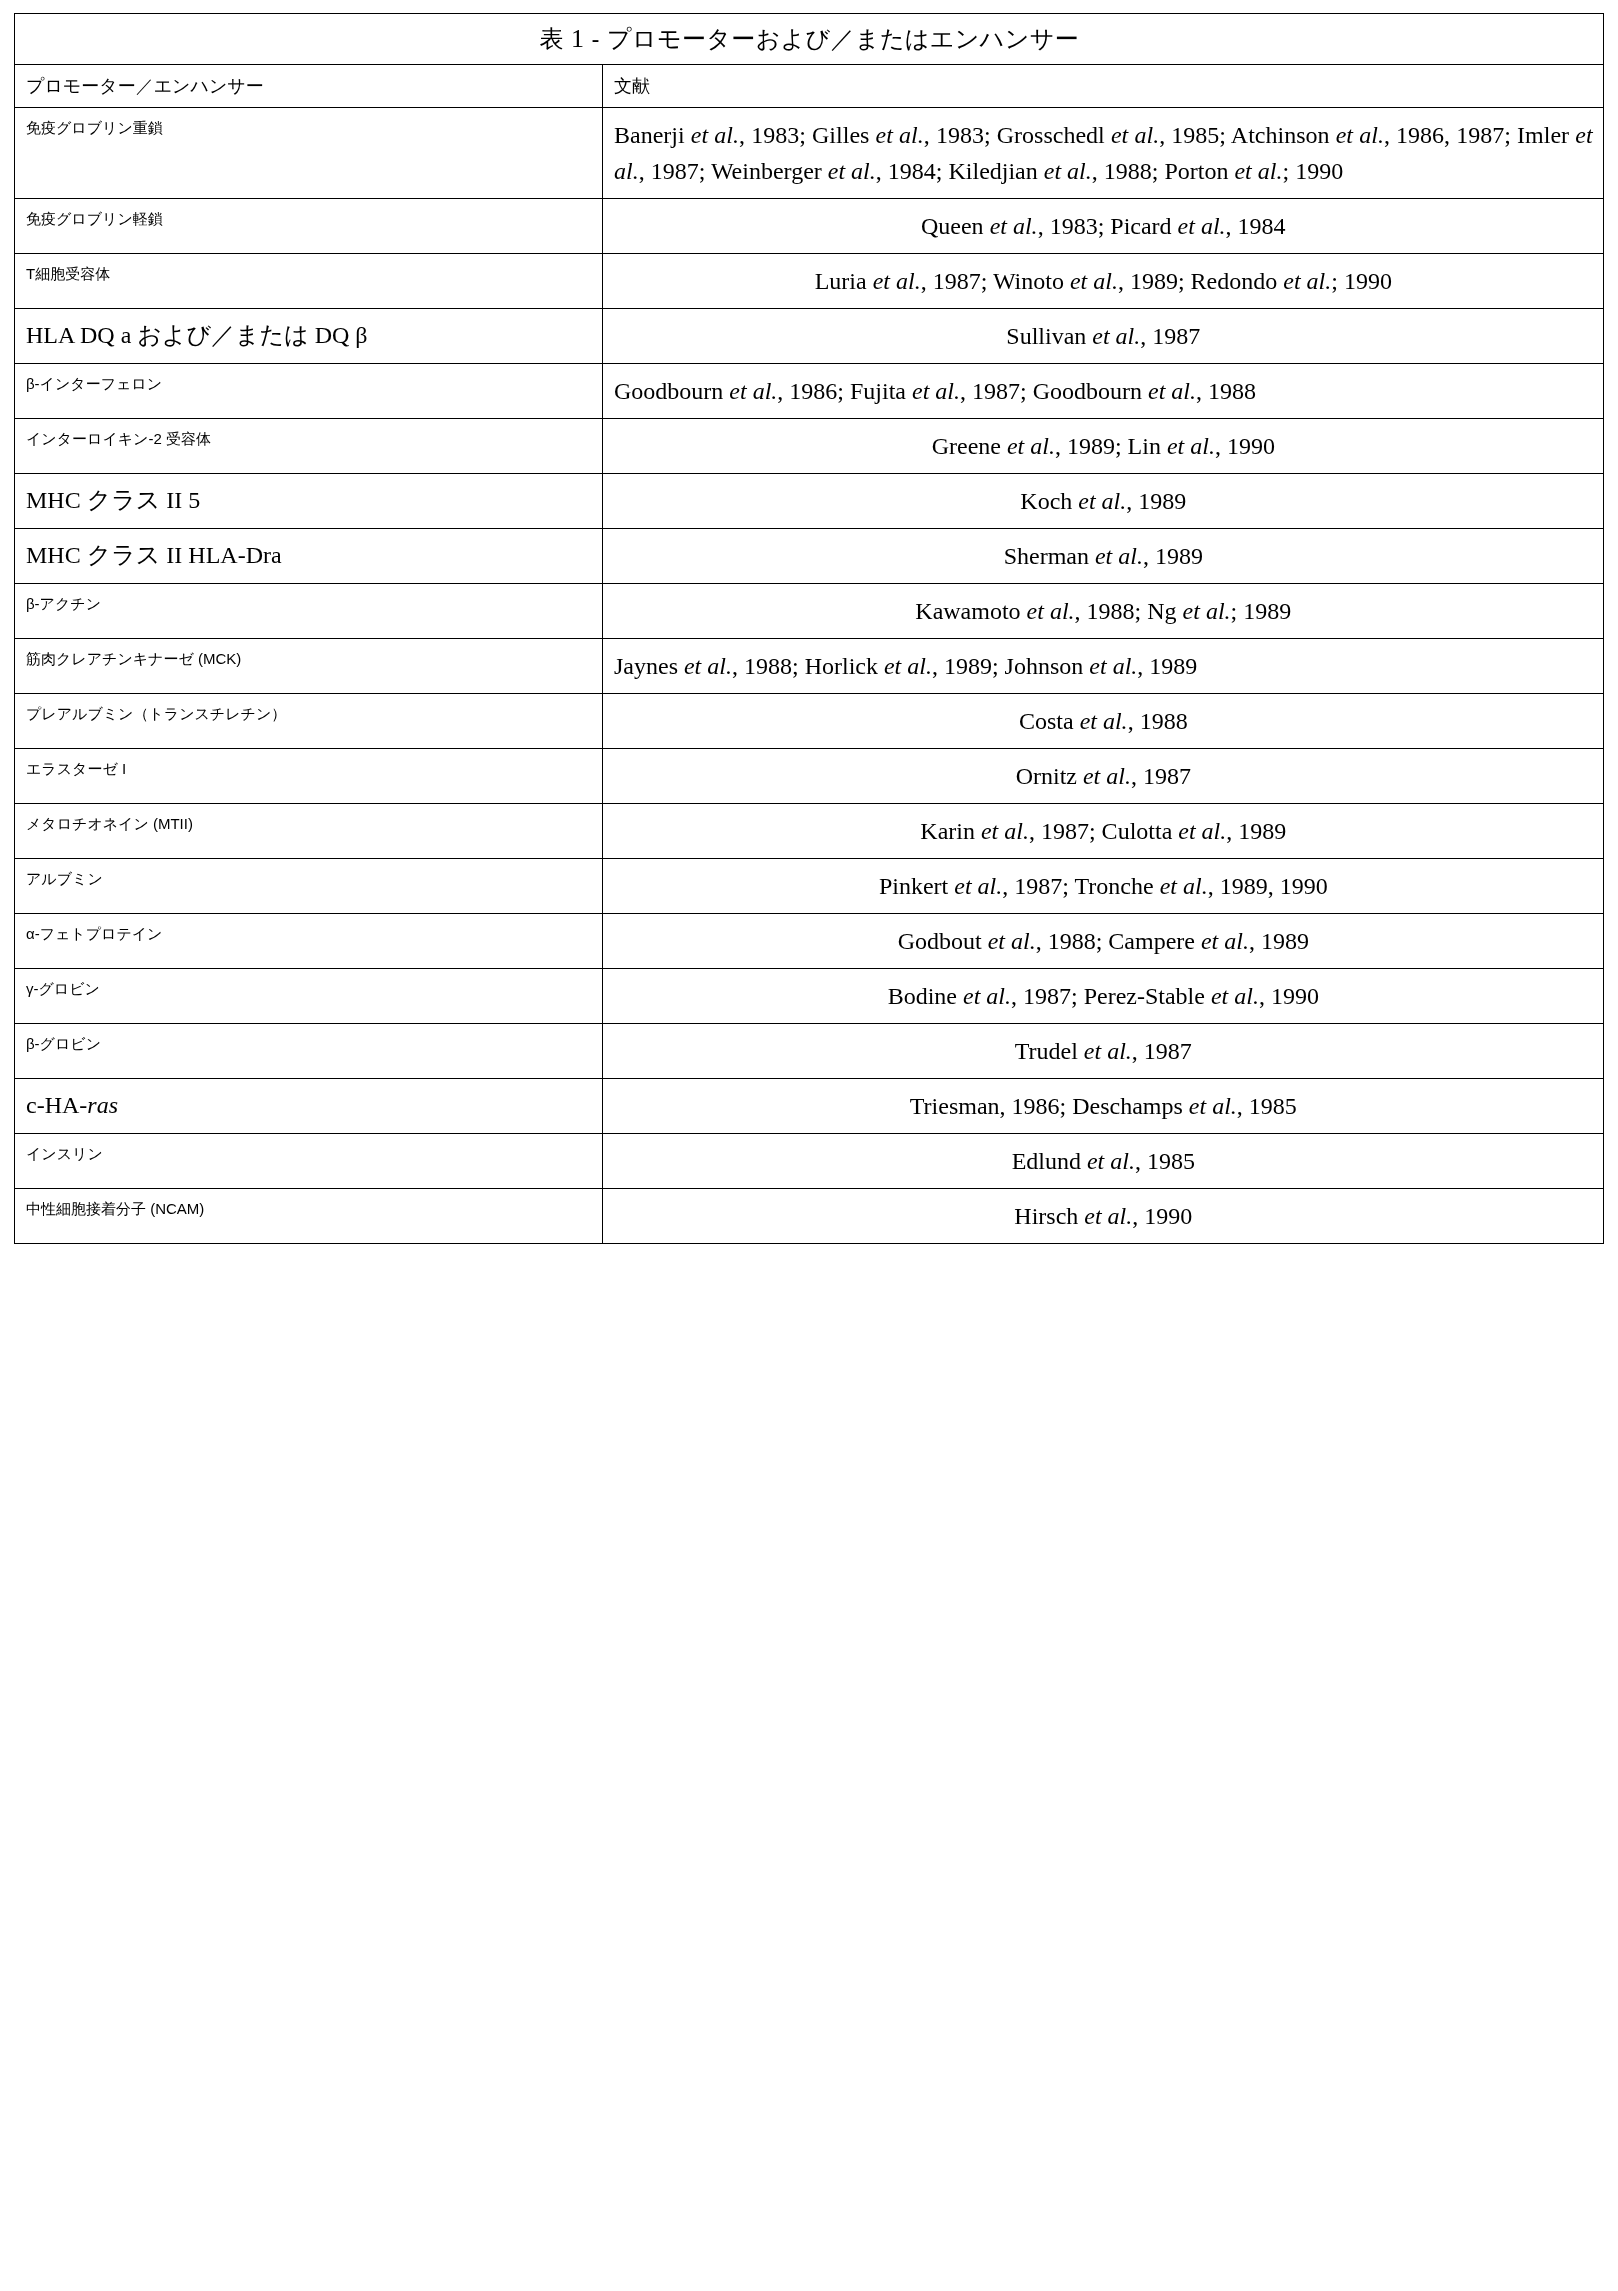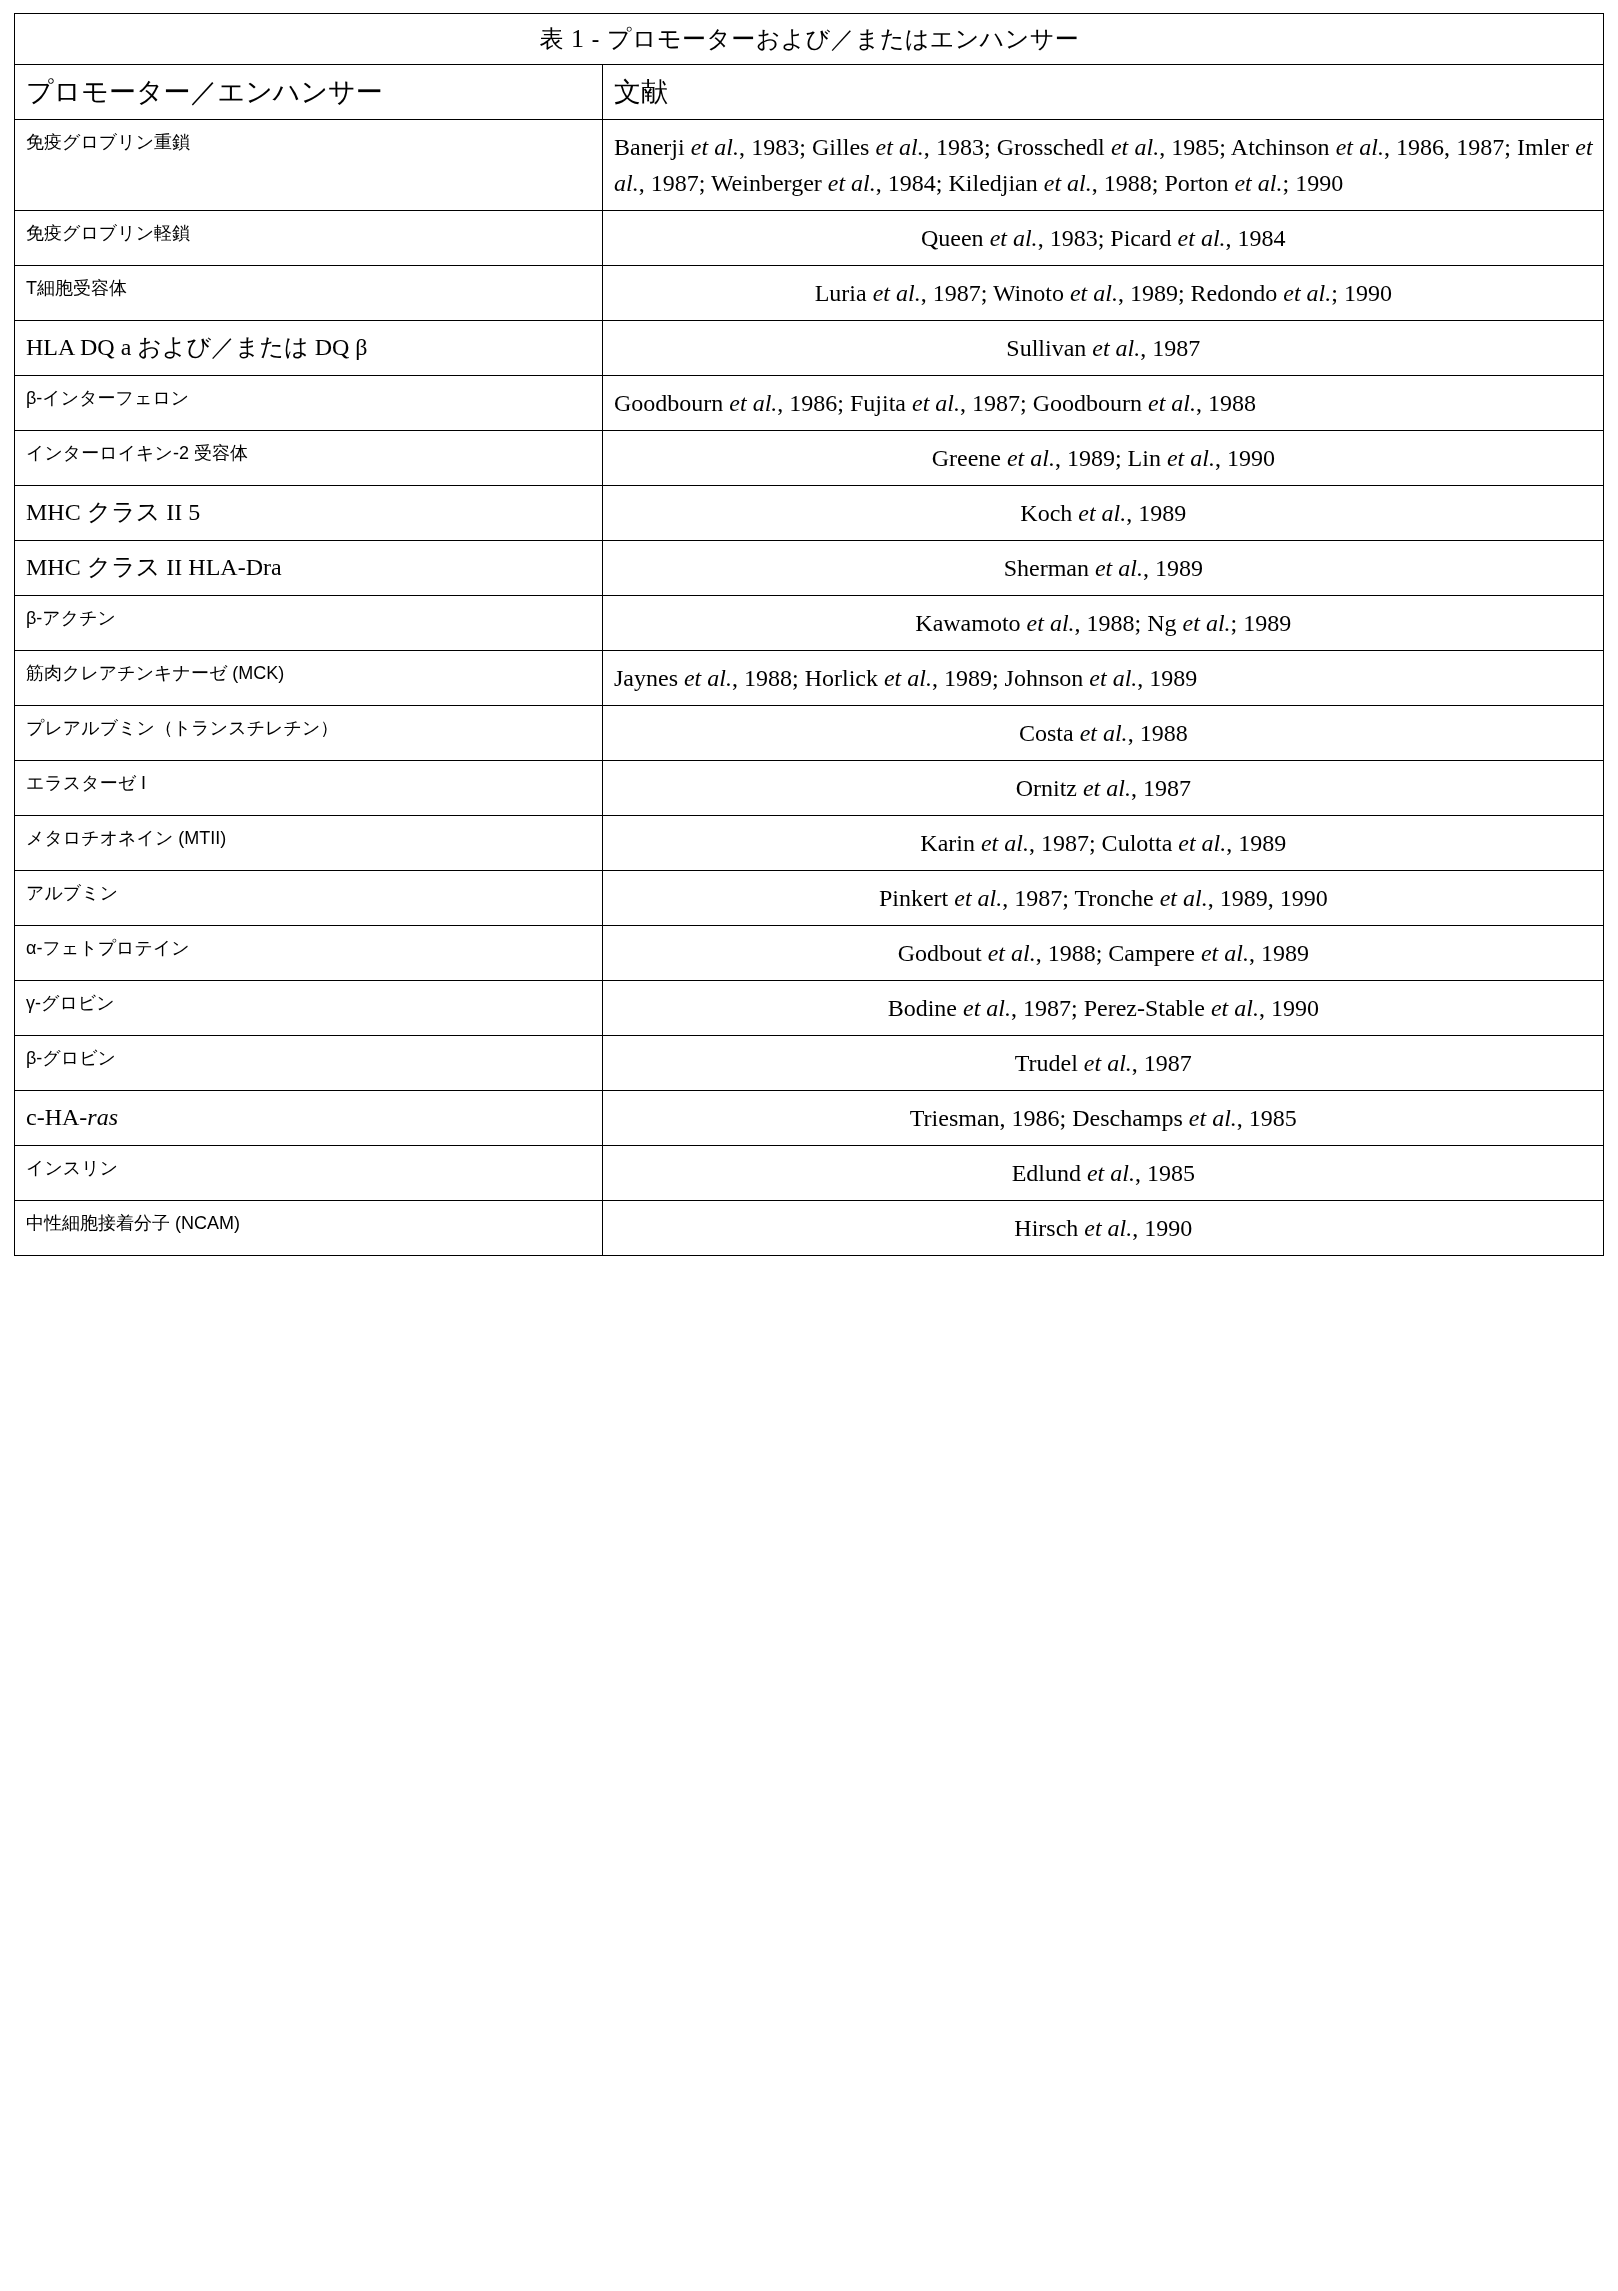--- a/index.html
+++ b/index.html
@@ -35,29 +35,29 @@
     letter-spacing: 0.4px;
     padding-top: 19.6px;
     padding-bottom: 21.4px;
   }
   .caption-cell .num {
     font-family: "Liberation Serif", serif;
     font-size: 26px;
   }
   .head-cell {
     font-family: "Liberation Sans", sans-serif;
-    font-size: 27px;
+    font-size: 18px;
     padding-top: 16px;
     padding-bottom: 16px;
   }
   .col-a { width: 588px; }
   .col-b { width: auto; }
   .cell-a {
     font-family: "Liberation Sans", sans-serif;
-    font-size: 18px;
+    font-size: 15px;
     line-height: 1.45;
     padding-top: 12.5px;
     padding-bottom: 12.5px;
   }
   .cell-a.serif-mix {
     font-family: "Liberation Serif", serif;
     font-size: 24px;
   }
   .cell-b {
     font-family: "Liberation Serif", serif;

